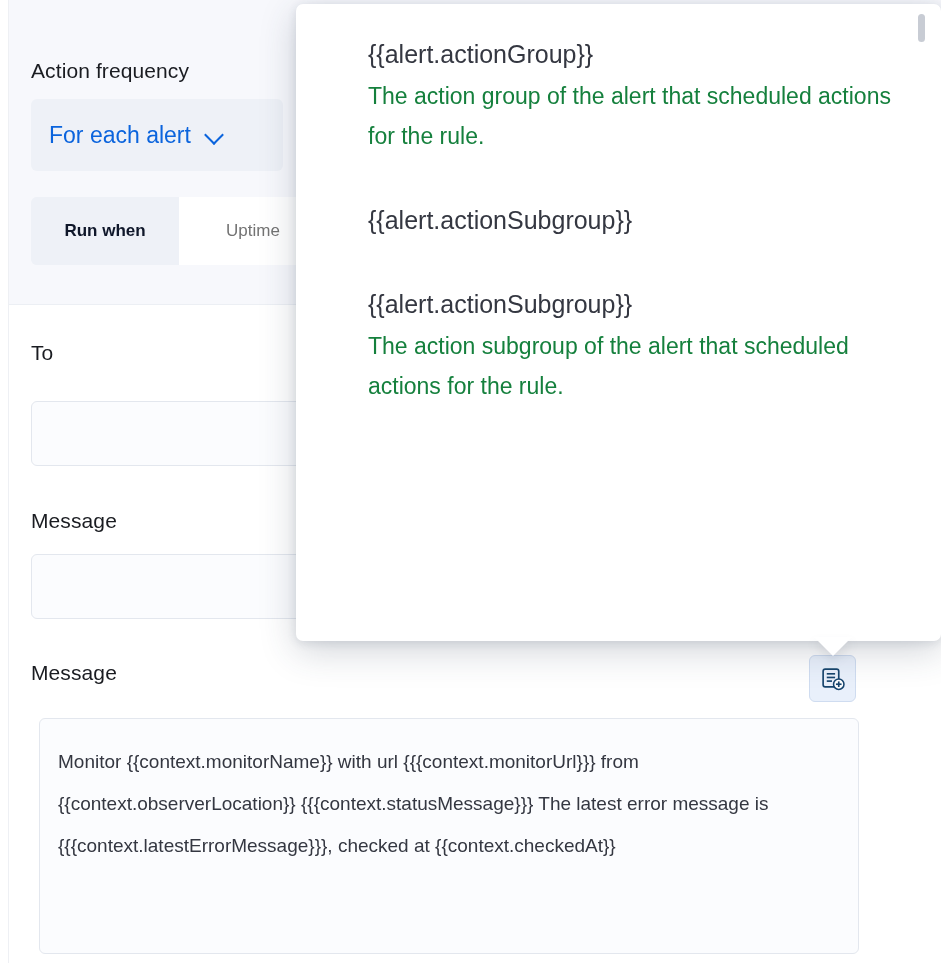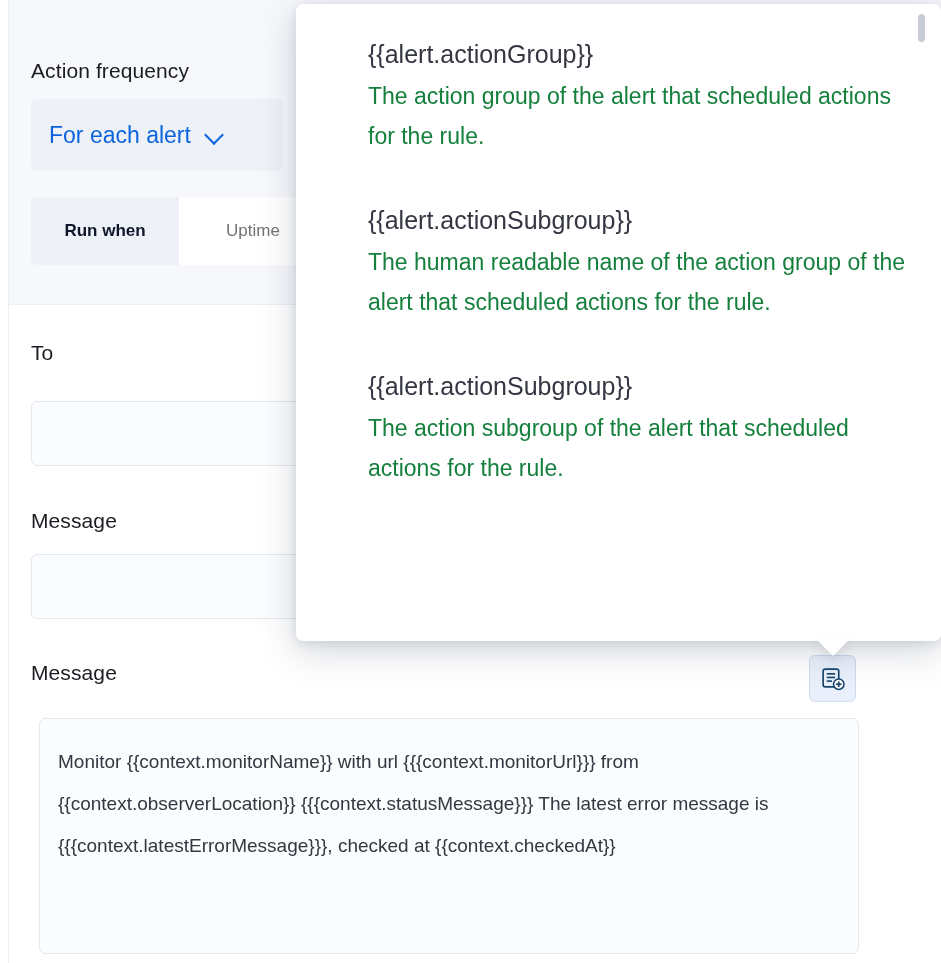--- a/index.html
+++ b/index.html
@@ -303,21 +303,20 @@
   <div id="variable-popover">
     <div id="variable-list">
 
       <div class="var-item">
         <div class="var-name">{{alert.actionGroup}}</div>
         <div class="var-desc">The action group of the alert that scheduled actions for the rule.</div>
       </div>
 
       <div class="var-item">
         <div class="var-name">{{alert.actionSubgroup}}</div>
-        <div class="var-desc">The human readable name of the action group of the alert that scheduled actions for the rule.</div>
       </div>
 
       <div class="var-item">
         <div class="var-name">{{alert.actionSubgroup}}</div>
         <div class="var-desc">The action subgroup of the alert that scheduled actions for the rule.</div>
       </div>
 
     </div>
     <div id="popover-scrollbar"></div>
   </div>

